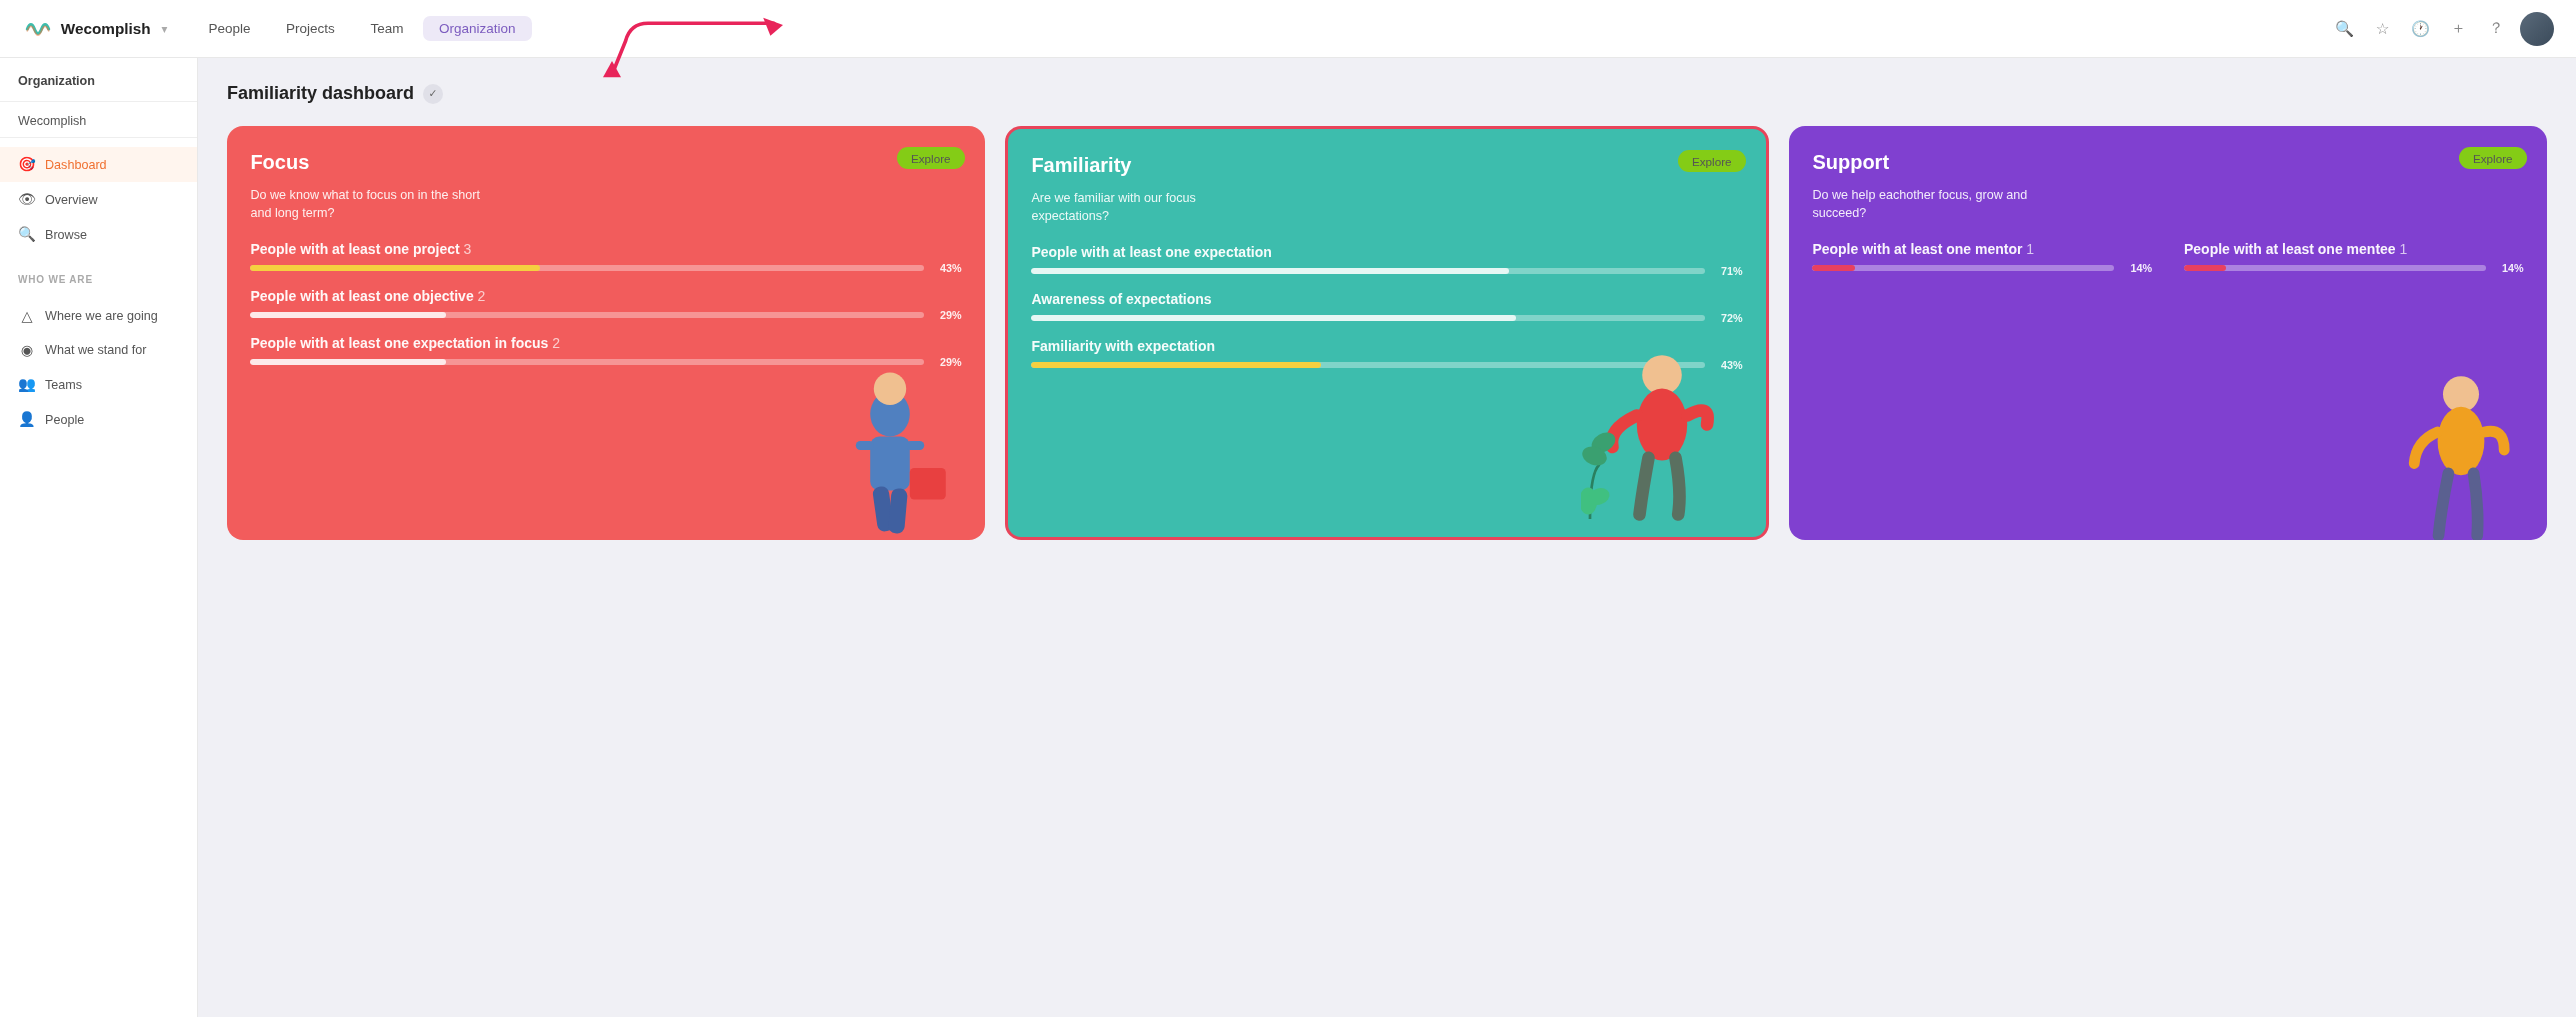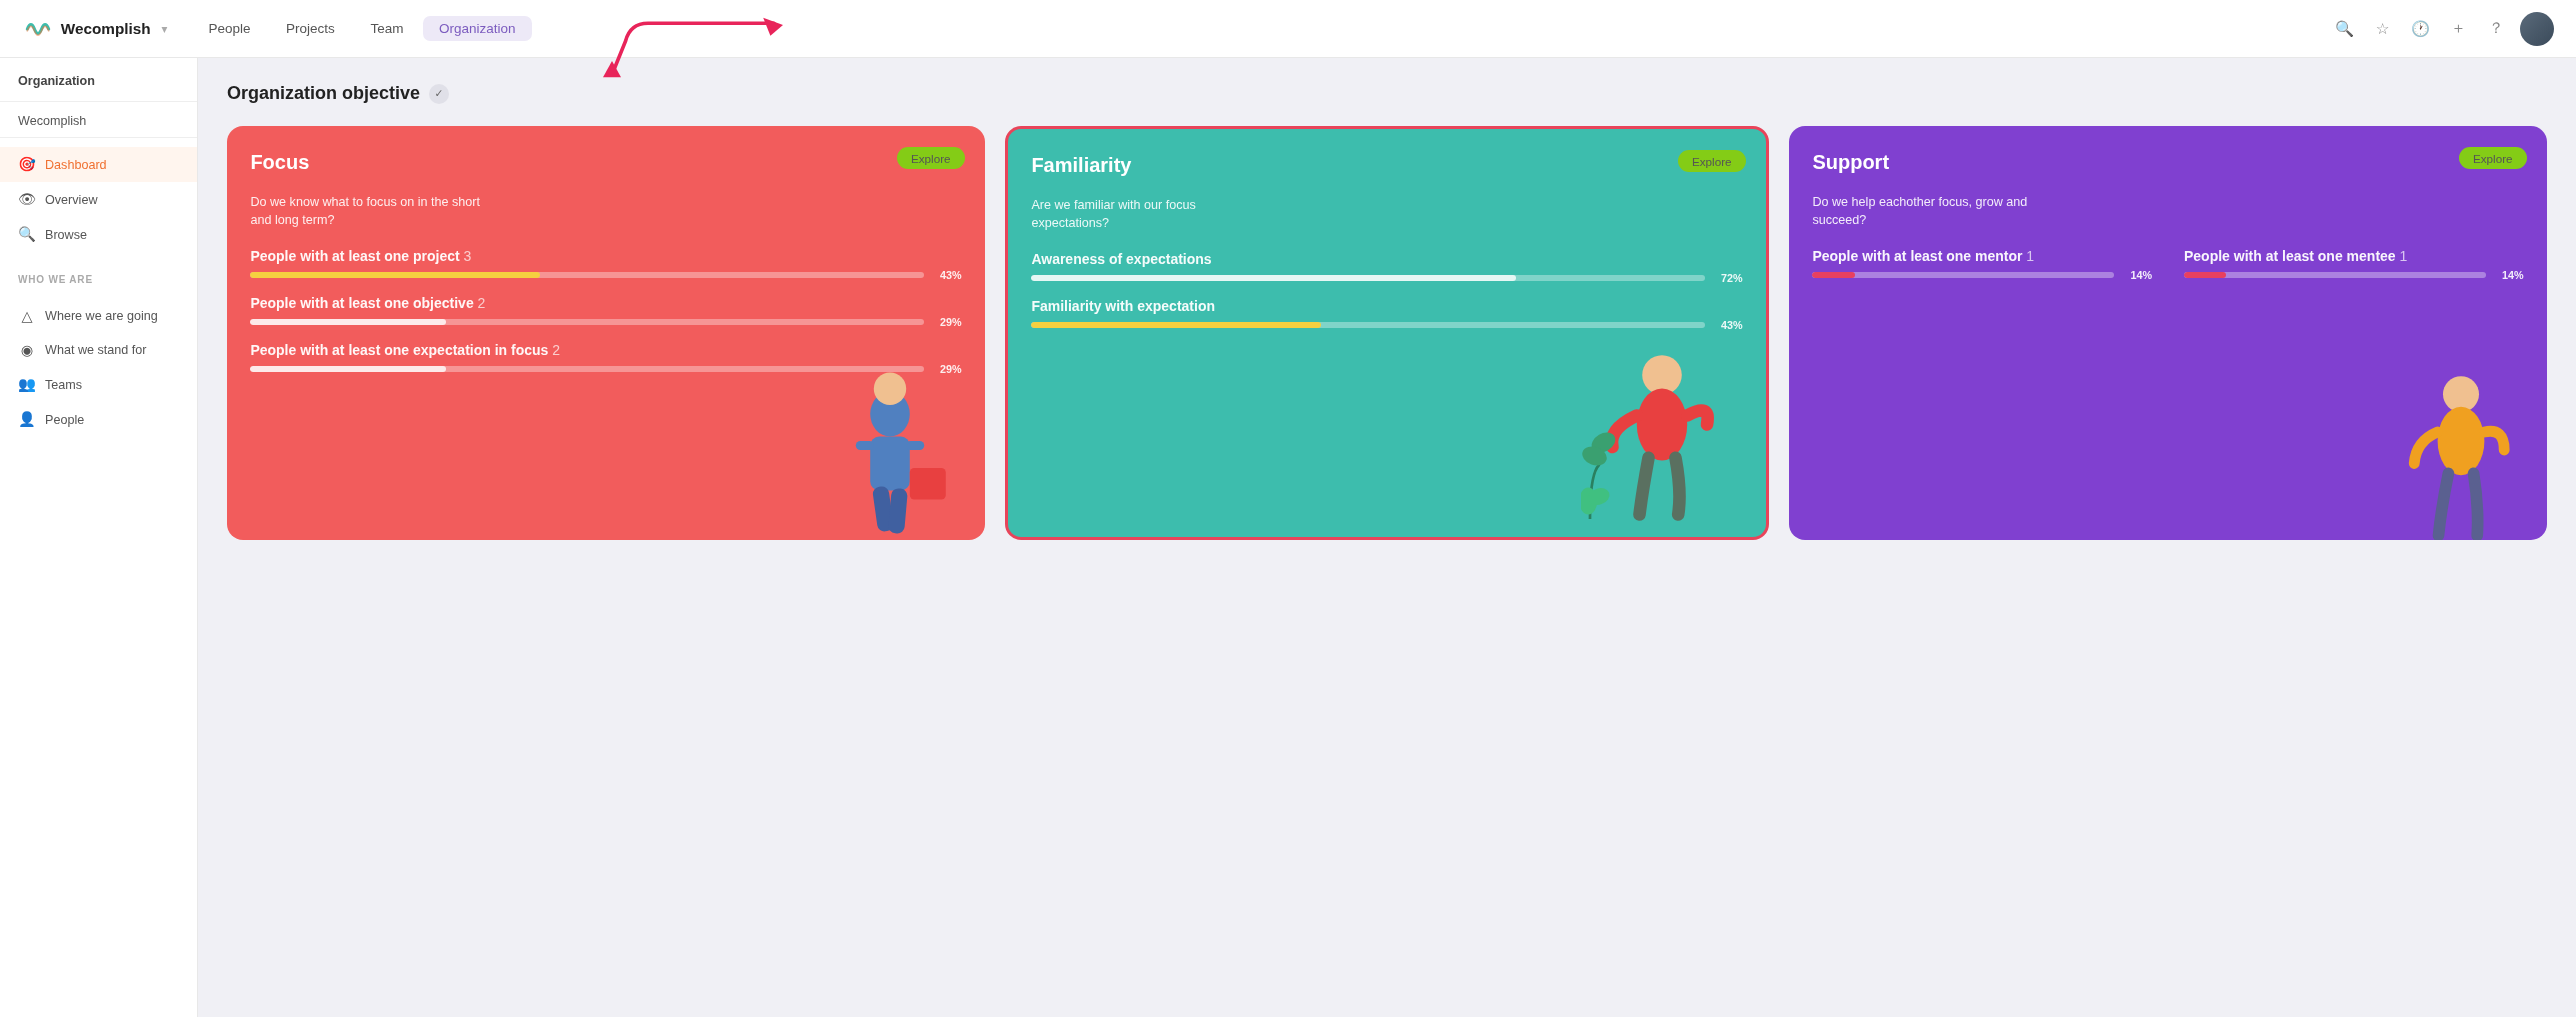--- a/index.html
+++ b/index.html
@@ -89,21 +89,21 @@
     .card-familiarity { background: #3dbdad; border: 3.6px solid #e8445a; }
     .card-support { background: #8040d0; }
 
     .card-title { font-size: 20px; font-weight: 700; color: #fff; }
     .card-explore-btn {
       position: absolute; top: 21.6px; right: 20px;
       background: #84cc16; color: #555; border: none;
       padding: 4.5px 14.4px; border-radius: 18px;
       font-size: 11.7px; font-weight: 500; cursor: pointer;
     }
-    .card-subtitle { font-size: 12.6px; color: rgba(255,255,255,0.9); margin-top: 19px; margin-bottom: 18px; line-height: 1.5; max-width: 234px; }
+    .card-subtitle { font-size: 12.6px; color: rgba(255,255,255,0.9); margin-top: 12px; margin-bottom: 18px; line-height: 1.5; max-width: 234px; }
 
     
     .stat-block { margin-bottom: 14.4px; }
     .stat-label { font-size: 14px; font-weight: 700; color: rgba(255,255,255,0.95); margin-bottom: 4.5px; }
     .stat-label span { font-weight: 400; }
     .stat-bar-row { display: flex; align-items: center; gap: 9px; }
     .stat-bar-track {
       flex: 1; height: 6.3px; background: rgba(255,255,255,0.35); border-radius: 3.6px; overflow: hidden;
     }
     .stat-bar-fill { height: 100%; border-radius: 3.6px; }
@@ -202,21 +202,21 @@
       </div>
       <div class="sidebar-item">
         <span class="si-icon">👤</span>
         <span>People</span>
       </div>
     </div>
   </aside>
 
   <main class="main-content">
     <div class="page-header">
-      <h1 class="page-title">Organization objective</h1>
+      <h1 class="page-title">Familiarity dashboard</h1>
       <div class="page-badge">✓</div>
     </div>
 
     <div class="cards-row">
 
       <div class="card card-focus">
         <div style="display:flex; align-items:center; justify-content:space-between;">
           <span class="card-title">Focus</span>
           <button class="card-explore-btn">Explore</button>
         </div>
@@ -273,20 +273,29 @@
         </div>
       </div>
 
       <div class="card card-familiarity">
         <div style="display:flex; align-items:flex-start; justify-content:space-between;">
           <span class="card-title">Familiarity</span>
           <button class="card-explore-btn">Explore</button>
         </div>
         <p class="card-subtitle">Are we familiar with our focus expectations?</p>
 
+        <div class="stat-block">
+          <div class="stat-label">People with at least one expectation</div>
+          <div class="stat-bar-row">
+            <div class="stat-bar-track">
+                <div class="stat-bar-fill fill-white" style="width:71%"></div>
+              </div>
+            <span class="stat-pct">71%</span>
+          </div>
+        </div>
         <div class="stat-block">
           <div class="stat-label">Awareness of expectations</div>
           <div class="stat-bar-row">
             <div class="stat-bar-track">
                 <div class="stat-bar-fill fill-white" style="width:72%"></div>
               </div>
             <span class="stat-pct">72%</span>
           </div>
         </div>
         <div class="stat-block">

